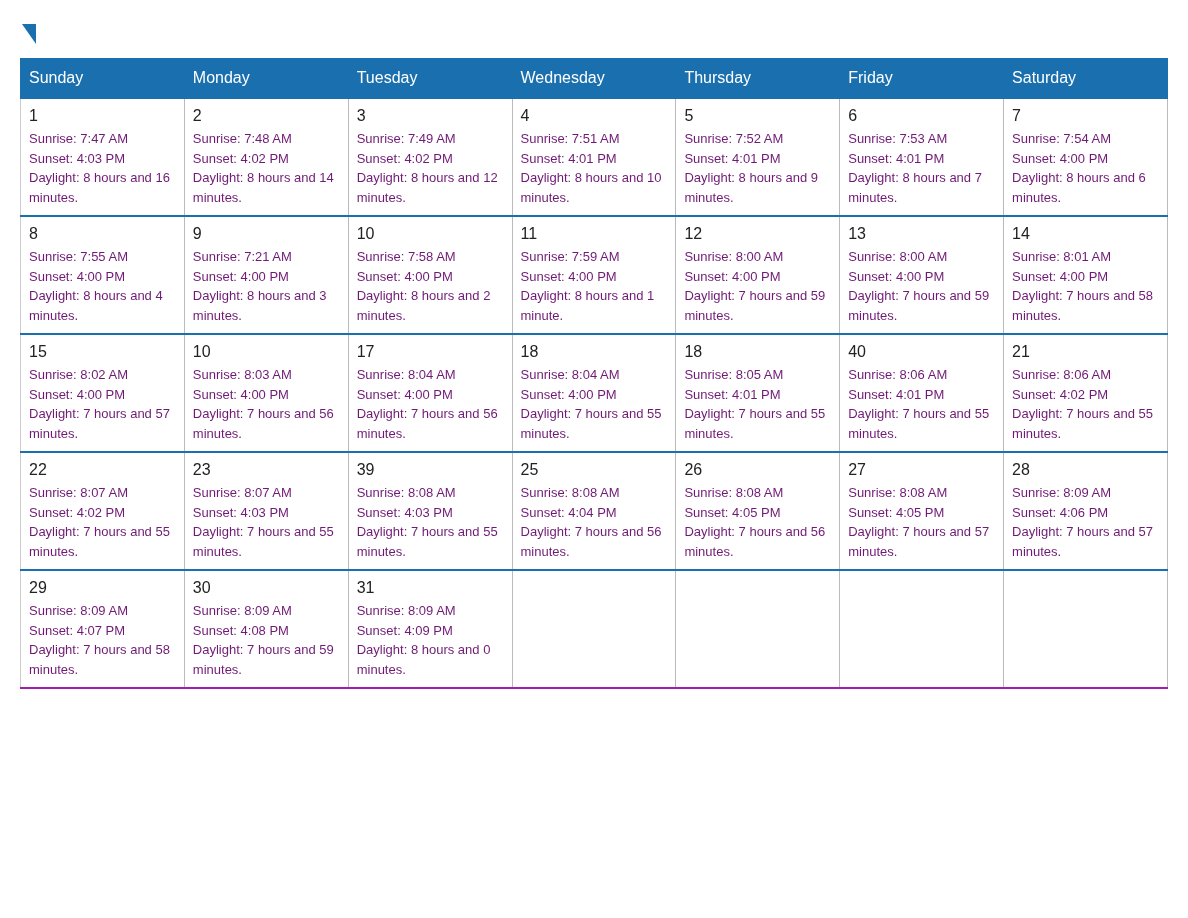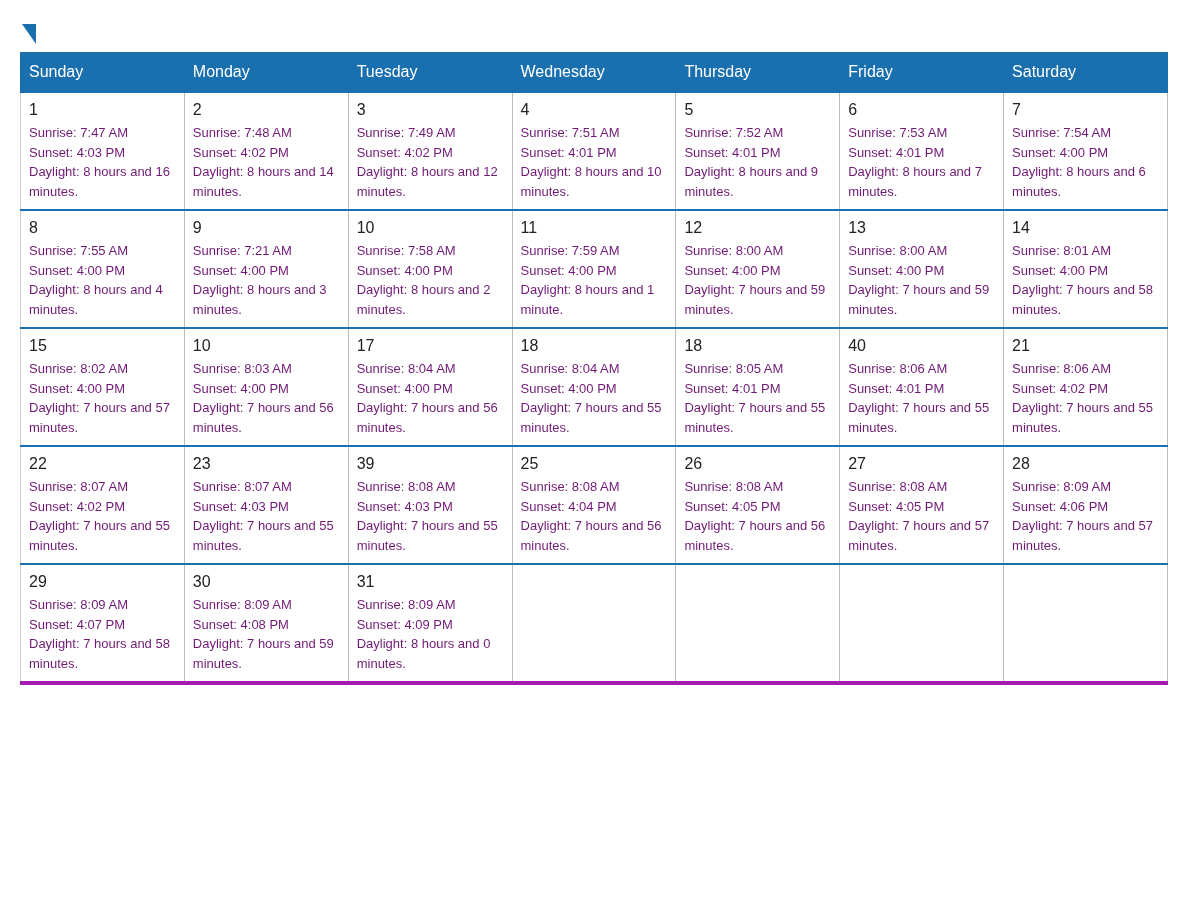--- a/index.html
+++ b/index.html
@@ -54,21 +54,21 @@
       color: #222;
     }
     .location {
       font-size: 22px;
       color: #444;
       margin-top: 4px;
     }
     .calendar {
       width: 100%;
       border-collapse: collapse;
-      margin-top: 12px;
+      margin-top: 18px;
     }
     .calendar th {
       background-color: #1a6faf;
       color: #fff;
       padding: 10px 8px;
       font-size: 16px;
       font-weight: normal;
       text-align: left;
       border: 1px solid #1a6faf;
     }
@@ -77,21 +77,21 @@
       padding: 8px;
       border: 1px solid #ccc;
       width: calc(100% / 7);
       font-size: 13px;
       min-height: 100px;
     }
     .calendar tr td {
       border-bottom: 1px solid #ccc;
     }
     .calendar tbody tr:last-child td {
-      border-bottom: 4px solid #a21caf;
+      border-bottom: 2px solid #a21caf;
     }
     .calendar tbody tr:first-child td {
       border-top: 2px solid #1a6faf;
     }
     .day-number {
       font-size: 16px;
       font-weight: normal;
       color: #222;
       display: block;
       margin-bottom: 4px;

